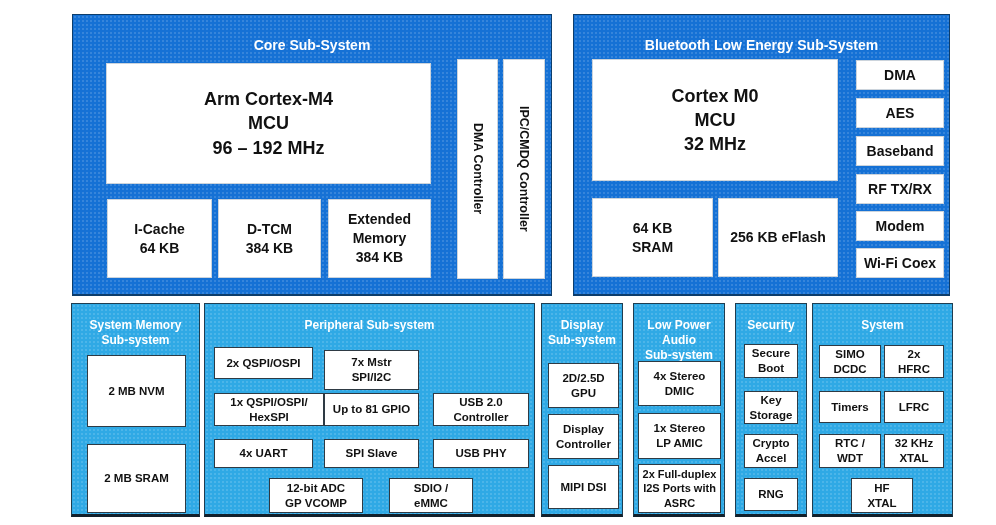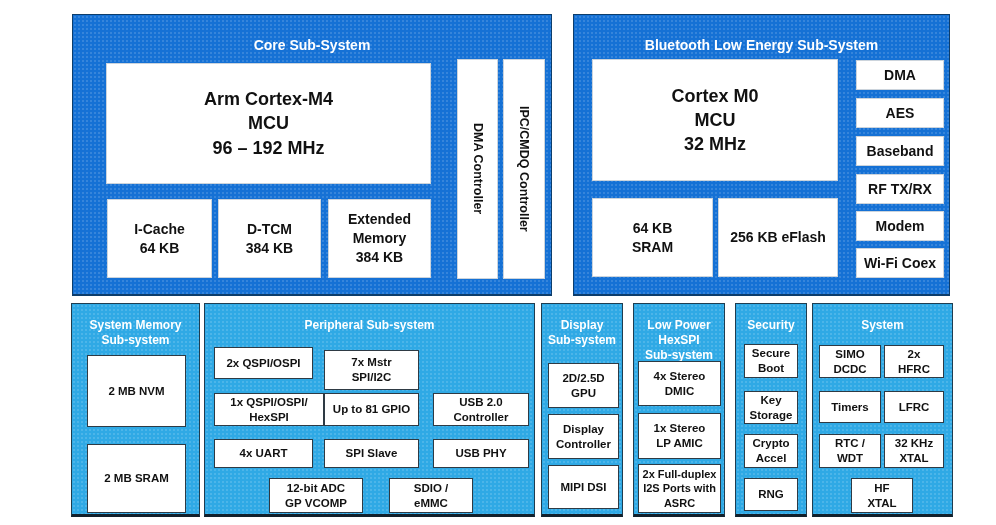--- a/index.html
+++ b/index.html
@@ -92,21 +92,21 @@
 Sub-system</div>
     <div class="wb bot-wb" style="left:6px;top:59px;width:71px;height:45px">2D/2.5D
 GPU</div>
     <div class="wb bot-wb" style="left:6px;top:110px;width:71px;height:45px">Display
 Controller</div>
     <div class="wb bot-wb" style="left:6px;top:161px;width:71px;height:44px">MIPI DSI</div>
   </div>
 
   <div class="grp light" style="left:633px;top:303px;width:92px;height:214px">
     <div class="grp-title t-sm">Low Power
-HexSPI
+Audio
 Sub-system</div>
     <div class="wb bot-wb" style="left:4px;top:57px;width:83px;height:45px">4x Stereo
 DMIC</div>
     <div class="wb bot-wb" style="left:4px;top:109px;width:83px;height:46px">1x Stereo
 LP AMIC</div>
     <div class="wb bot-wb" style="left:4px;top:160px;width:83px;height:49px;font-size:11px">2x Full-duplex
 I2S Ports with
 ASRC</div>
   </div>
 

